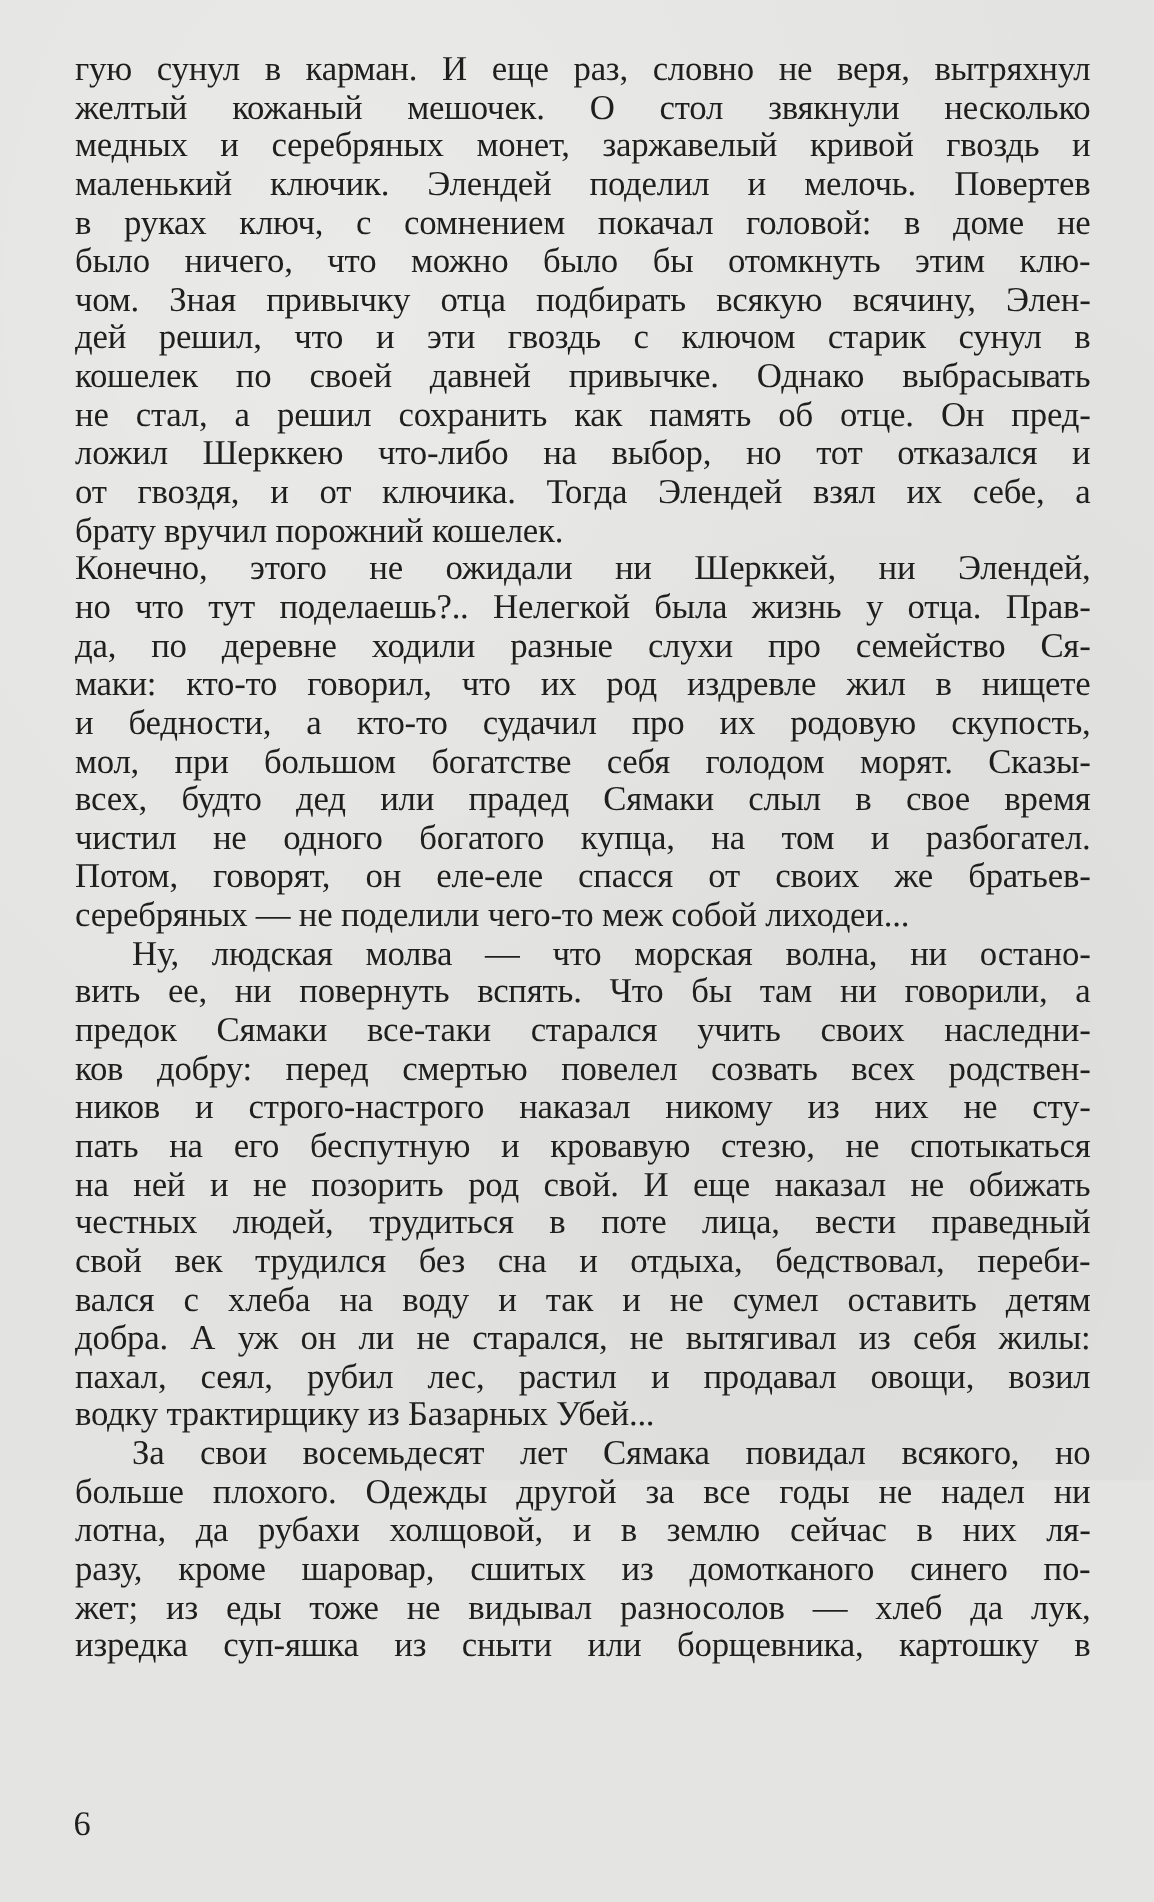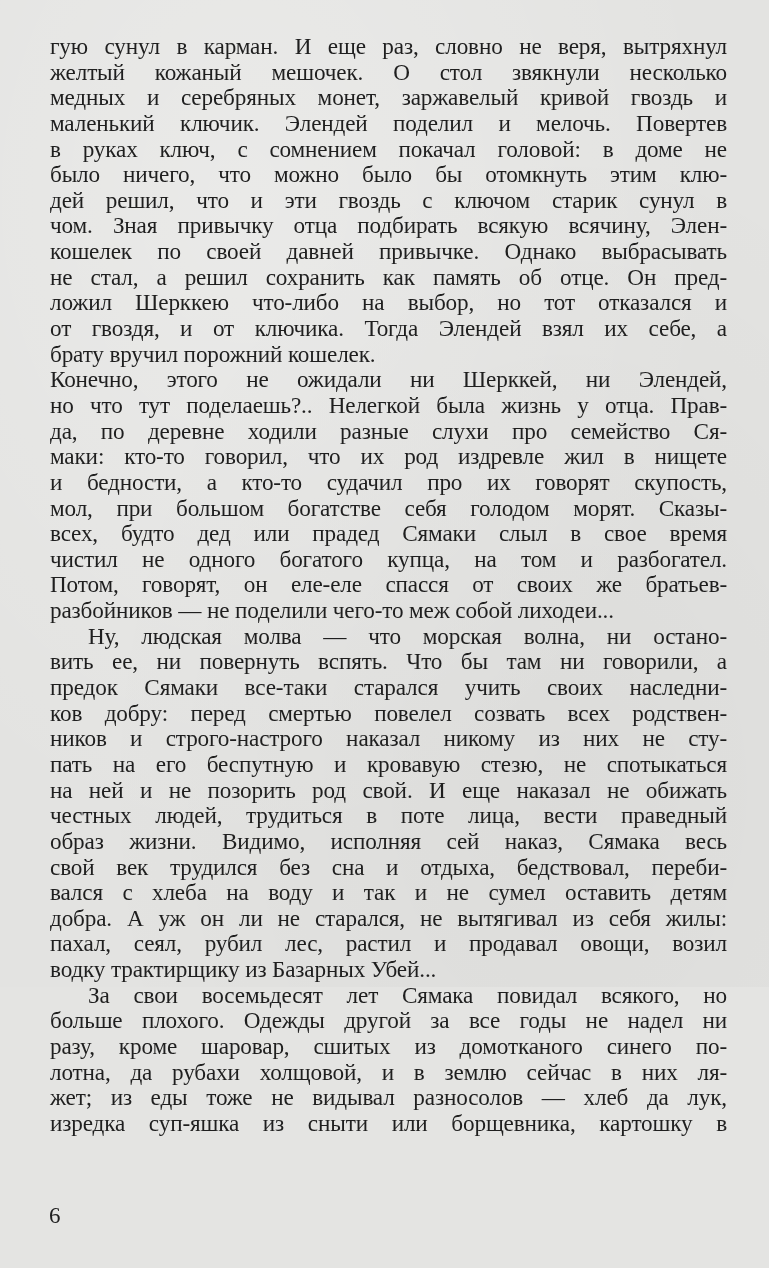--- a/index.html
+++ b/index.html
@@ -62,63 +62,62 @@
 <div class="page">
   <div class="text-block">
 
     <div>
       <span class="line">гую сунул в карман. И еще раз, словно не веря, вытряхнул</span>
       <span class="line">желтый кожаный мешочек. О стол звякнули несколько</span>
       <span class="line">медных и серебряных монет, заржавелый кривой гвоздь и</span>
       <span class="line">маленький ключик. Элендей поделил и мелочь. Повертев</span>
       <span class="line">в руках ключ, с сомнением покачал головой: в доме не</span>
       <span class="line">было ничего, что можно было бы отомкнуть этим клю-</span>
+      <span class="line">чом. Зная привычку отца подбирать всякую всячину, Элен-</span>
       <span class="line">дей решил, что и эти гвоздь с ключом старик сунул в</span>
-      <span class="line">чом. Зная привычку отца подбирать всякую всячину, Элен-</span>
       <span class="line">кошелек по своей давней привычке. Однако выбрасывать</span>
       <span class="line">не стал, а решил сохранить как память об отце. Он пред-</span>
       <span class="line">ложил Шерккею что-либо на выбор, но тот отказался и</span>
       <span class="line">от гвоздя, и от ключика. Тогда Элендей взял их себе, а</span>
       <span class="line last">брату вручил порожний кошелек.</span>
     </div>
 
     <div>
       <span class="line">Конечно, этого не ожидали ни Шерккей, ни Элендей,</span>
       <span class="line">но что тут поделаешь?.. Нелегкой была жизнь у отца. Прав-</span>
       <span class="line">да, по деревне ходили разные слухи про семейство Ся-</span>
       <span class="line">маки: кто-то говорил, что их род издревле жил в нищете</span>
-      <span class="line">и бедности, а кто-то судачил про их говорят скупость,</span>
+      <span class="line">и бедности, а кто-то судачил про их родовую скупость,</span>
       <span class="line">мол, при большом богатстве себя голодом морят. Сказы-</span>
       <span class="line">всех, будто дед или прадед Сямаки слыл в свое время</span>
       <span class="line">чистил не одного богатого купца, на том и разбогател.</span>
       <span class="line">Потом, говорят, он еле-еле спасся от своих же братьев-</span>
-      <span class="line last">разбойников — не поделили чего-то меж собой лиходеи...</span>
+      <span class="line last">серебряных — не поделили чего-то меж собой лиходеи...</span>
     </div>
 
     <div>
       <span class="line indent">Ну, людская молва — что морская волна, ни остано-</span>
       <span class="line">вить ее, ни повернуть вспять. Что бы там ни говорили, а</span>
       <span class="line">предок Сямаки все-таки старался учить своих наследни-</span>
       <span class="line">ков добру: перед смертью повелел созвать всех родствен-</span>
       <span class="line">ников и строго-настрого наказал никому из них не сту-</span>
       <span class="line">пать на его беспутную и кровавую стезю, не спотыкаться</span>
       <span class="line">на ней и не позорить род свой. И еще наказал не обижать</span>
       <span class="line">честных людей, трудиться в поте лица, вести праведный</span>
-      <span class="line">образ жизни. Видимо, исполняя сей наказ, Сямака весь</span>
       <span class="line">свой век трудился без сна и отдыха, бедствовал, переби-</span>
       <span class="line">вался с хлеба на воду и так и не сумел оставить детям</span>
       <span class="line">добра. А уж он ли не старался, не вытягивал из себя жилы:</span>
       <span class="line">пахал, сеял, рубил лес, растил и продавал овощи, возил</span>
       <span class="line last">водку трактирщику из Базарных Убей...</span>
     </div>
 
     <div>
       <span class="line indent">За свои восемьдесят лет Сямака повидал всякого, но</span>
       <span class="line">больше плохого. Одежды другой за все годы не надел ни</span>
+      <span class="line">лотна, да рубахи холщовой, и в землю сейчас в них ля-</span>
       <span class="line">разу, кроме шаровар, сшитых из домотканого синего по-</span>
-      <span class="line">лотна, да рубахи холщовой, и в землю сейчас в них ля-</span>
       <span class="line">жет; из еды тоже не видывал разносолов — хлеб да лук,</span>
       <span class="line">изредка суп-яшка из сныти или борщевника, картошку в</span>
     </div>
   </div>
 
   <div class="page-number">6</div>
 </div>
 
 </body></html>

